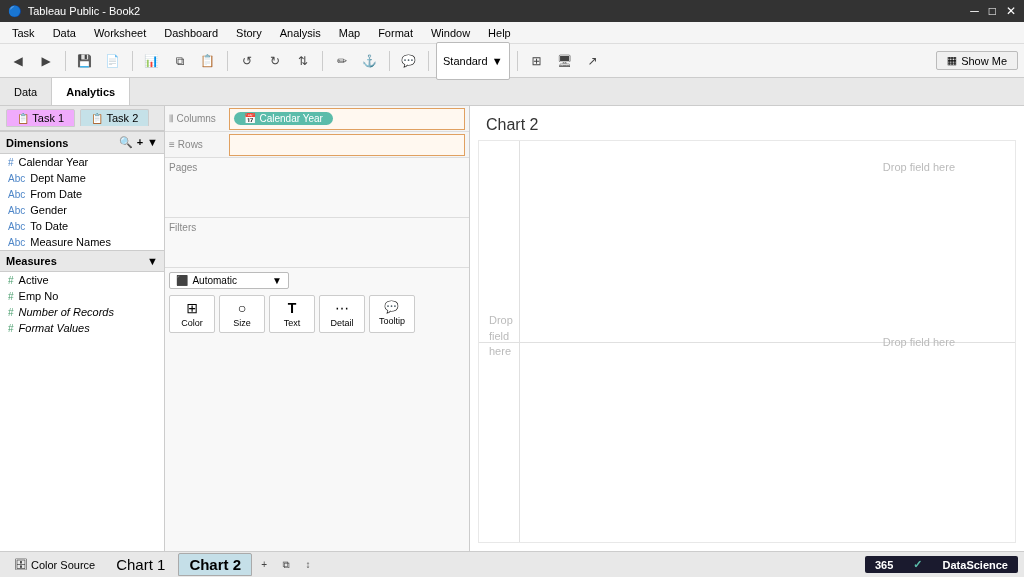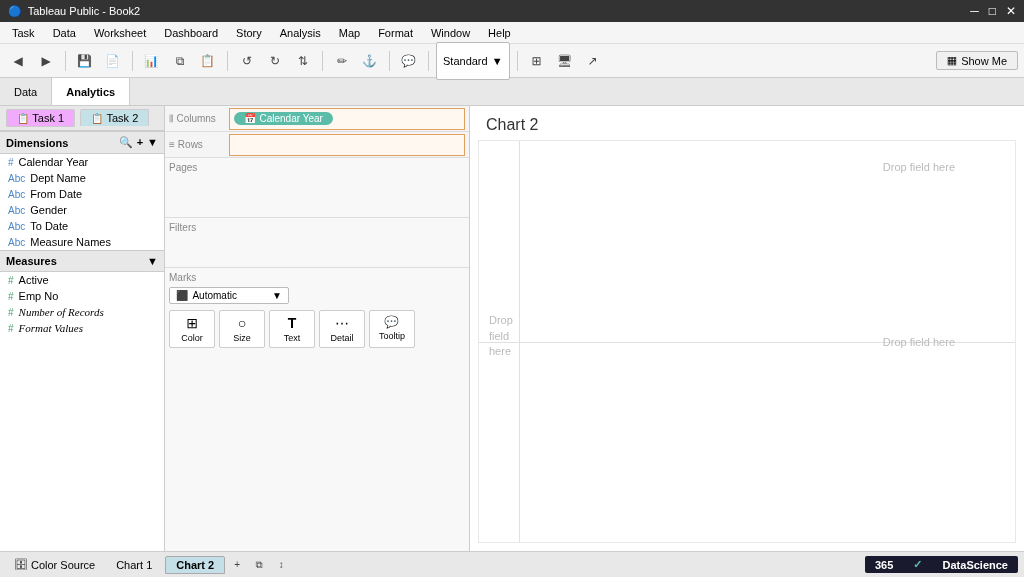--- a/index.html
+++ b/index.html
@@ -119,21 +119,21 @@
     .field-item {
       padding: 2px 8px;
       font-size: 11px;
       display: flex;
       align-items: center;
       gap: 5px;
       cursor: pointer;
     }
     .field-icon-blue { color: #4e86c8; font-size: 10px; }
     .field-icon-green { color: #4a9e6e; font-size: 10px; }
-    .field-italic { font-style: italic; font-family: Liberation Serif, serif; }
+    .field-italic { font-style: italic; }
 
     
     .workspace-tabs {
       background: #e8e8e8;
       padding: 3px 6px;
       font-size: 11px;
       border-bottom: 1px solid #ccc;
     }
     .ws-tab {
       display: inline-block;
@@ -261,21 +261,21 @@
       background: #e8e8e8;
       border-top: 1px solid #ccc;
       display: flex;
       align-items: center;
       justify-content: space-between;
       padding: 0 6px;
     }
     .bottom-tabs { display: flex; align-items: center; gap: 2px; }
     .bottom-tab {
       padding: 2px 10px;
-      font-size: 11px;
+      font-size: 15px;
       cursor: pointer;
       border: 1px solid transparent;
       border-radius: 2px 2px 0 0;
     }
     .bottom-tab.active {
       background: #c5dfe8;
       border-color: #aaa;
       font-weight: bold;
     }
     .datasource-tab {
@@ -456,21 +456,20 @@
 
     <div class="pages-section">
       <div class="pages-label">Pages</div>
     </div>
 
     <div class="filters-section">
       <div class="filters-label">Filters</div>
     </div>
 
     <div class="marks-section">
-      <div class="marks-label">Marks</div>
       <div class="marks-dropdown">
         <span>⬛</span>
         <span>Automatic</span>
         <span style="margin-left:auto;">▼</span>
       </div>
       <div class="marks-buttons">
         <div class="marks-btn">
           <span style="font-size:14px;">⊞</span>
           <span>Color</span>
         </div>

